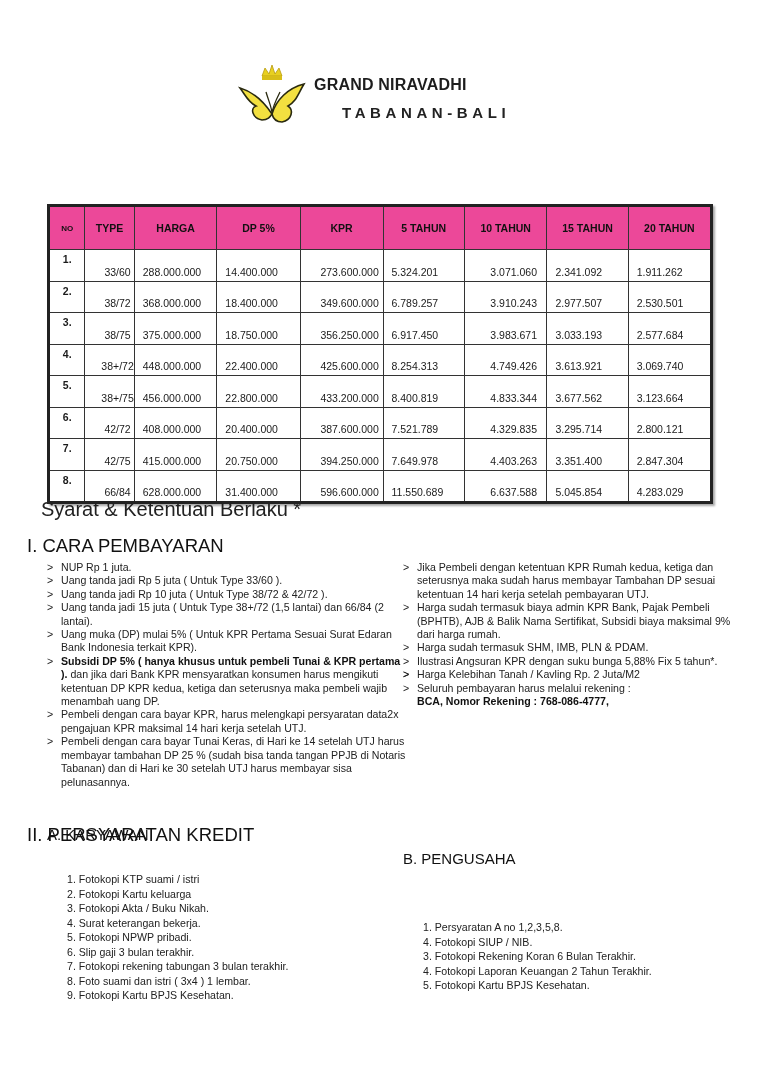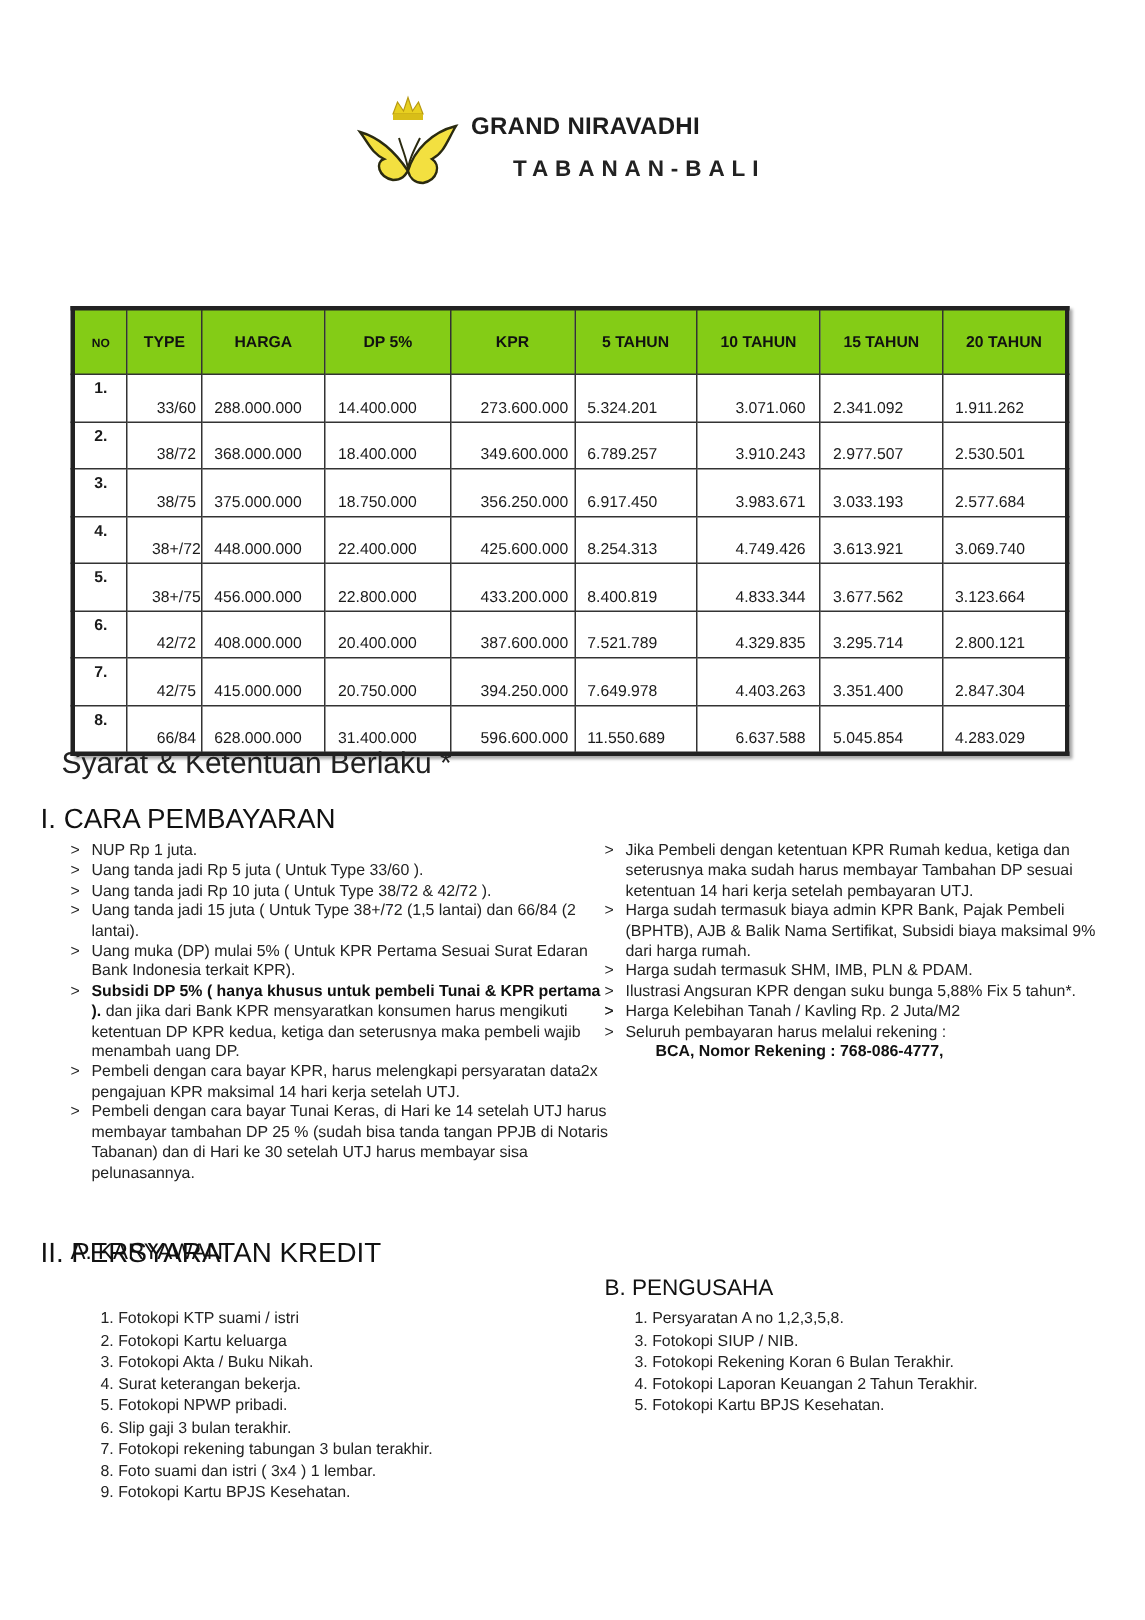--- a/index.html
+++ b/index.html
@@ -4,21 +4,21 @@
 <style>
   html,body{margin:0;padding:0;background:#fff;}
   body{width:763px;height:1080px;position:relative;overflow:hidden;font-family:"Liberation Sans",sans-serif;color:#1a1a1a;}
   .logo{position:absolute;left:236px;top:62px;width:290px;height:64px;}
   .logo svg{position:absolute;left:0;top:0;}
   .brand{position:absolute;left:78px;top:14px;font-weight:bold;font-size:16px;letter-spacing:0.2px;color:#1d1d1d;white-space:nowrap;}
   .sub{position:absolute;left:106px;top:42px;font-size:15px;letter-spacing:4.6px;color:#222;font-weight:bold;white-space:nowrap;}
 
   table.price{position:absolute;left:47px;top:204px;width:666px;border-collapse:collapse;border:3px solid #222;box-shadow:2px 2px 2px rgba(0,0,0,0.35);}
   table.price th,table.price td{border:1.5px solid #333;font-size:10.5px;padding:0;}
-  table.price th{background:#84cc16;height:42px;font-weight:bold;text-align:center;color:#111;}
+  table.price th{background:#ec4899;height:42px;font-weight:bold;text-align:center;color:#111;}
   table.price th.no{font-size:8px;}
   table.price td{height:24.5px;text-align:left;padding-left:8px;vertical-align:bottom;padding-bottom:3px;}
   table.price td.c{text-align:center;padding-left:16px;}
   table.price td.no{text-align:center;padding-left:0;vertical-align:top;padding-top:3px;font-weight:bold;}
 
   .h-syarat{position:absolute;left:41px;top:498px;font-size:20px;color:#222;}
   .h1{position:absolute;font-size:18.5px;color:#111;white-space:nowrap;}
   .h2{position:absolute;font-size:15px;color:#111;white-space:nowrap;}
   .col{position:absolute;font-size:10.6px;line-height:13.4px;color:#222;}
   .col .it{position:relative;padding-left:14px;}
@@ -175,37 +175,37 @@
     <div class="it"><span class="gt">&gt;</span><span>Pembeli dengan cara bayar KPR, harus melengkapi persyaratan data2x pengajuan KPR maksimal 14 hari kerja setelah UTJ.</span></div>
     <div class="it"><span class="gt">&gt;</span><span>Pembeli dengan cara bayar Tunai Keras, di Hari ke 14 setelah UTJ harus membayar tambahan DP 25 % (sudah bisa tanda tangan PPJB di Notaris Tabanan) dan di Hari ke 30 setelah UTJ harus membayar sisa pelunasannya.</span></div>
   </div>
 <div class="col" id="right-col" style="left:403px;top:561px;width:345px;">
     <div class="it"><span class="gt">&gt;</span><span>Jika Pembeli dengan ketentuan KPR Rumah kedua, ketiga dan seterusnya maka sudah harus membayar Tambahan DP sesuai ketentuan 14 hari kerja setelah pembayaran UTJ.</span></div>
     <div class="it"><span class="gt">&gt;</span><span>Harga sudah termasuk biaya admin KPR Bank, Pajak Pembeli (BPHTB), AJB &amp; Balik Nama Sertifikat, Subsidi biaya maksimal 9% dari harga rumah.</span></div>
     <div class="it"><span class="gt">&gt;</span><span>Harga sudah termasuk SHM, IMB, PLN &amp; PDAM.</span></div>
     <div class="it"><span class="gt">&gt;</span><span>Ilustrasi Angsuran KPR dengan suku bunga 5,88% Fix 5 tahun*.</span></div>
     <div class="it"><span class="gt">&gt;</span></div>
     <div class="it"><span class="gt">&gt;</span><span>Harga Kelebihan Tanah / Kavling Rp. 2 Juta/M2</span></div>
-    <div class="it"><span class="gt">&gt;</span><span>Seluruh pembayaran harus melalui rekening :</span><b style="display: block; margin-left: 20px;">BCA, Nomor Rekening : 768-086-4777,</b></div>
+    <div class="it"><span class="gt">&gt;</span><span>Seluruh pembayaran harus melalui rekening :</span><b style="display: block;">BCA, Nomor Rekening : 768-086-4777,</b></div>
   </div>
 
 <div class="h1" style="left:27px;top:824px;">II. PERSYARATAN KREDIT</div>
 <div class="h2" style="left:47px;top:826px;text-align:right;">A. KARYAWAN</div>
 <div class="h2" style="left:403px;top:850px;">B. PENGUSAHA</div>
 
 <ol class="lst" id="karyawan-list" style="left:67px;top:872px;">
     <li>1. Fotokopi KTP suami / istri</li>
     <li>2. Fotokopi Kartu keluarga</li>
     <li>3. Fotokopi Akta / Buku Nikah.</li>
     <li>4. Surat keterangan bekerja.</li>
     <li>5. Fotokopi NPWP pribadi.</li>
     <li>6. Slip gaji 3 bulan terakhir.</li>
     <li>7. Fotokopi rekening tabungan 3 bulan terakhir.</li>
     <li>8. Foto suami dan istri ( 3x4 ) 1 lembar.</li>
     <li>9. Fotokopi Kartu BPJS Kesehatan.</li>
   </ol>
-<ol class="lst" id="pengusaha-list" style="left:423px;top:872px;">
+<ol class="lst" id="pengusaha-list" style="left:423px;top:920px;">
     <li>1. Persyaratan A no 1,2,3,5,8.</li>
-    <li>3. Fotokopi SIUP / NIB.</li>
+    <li>4. Fotokopi SIUP / NIB.</li>
     <li>3. Fotokopi Rekening Koran 6 Bulan Terakhir.</li>
     <li>4. Fotokopi Laporan Keuangan 2 Tahun Terakhir.</li>
     <li>5. Fotokopi Kartu BPJS Kesehatan.</li>
   </ol>
 
 </body></html>

